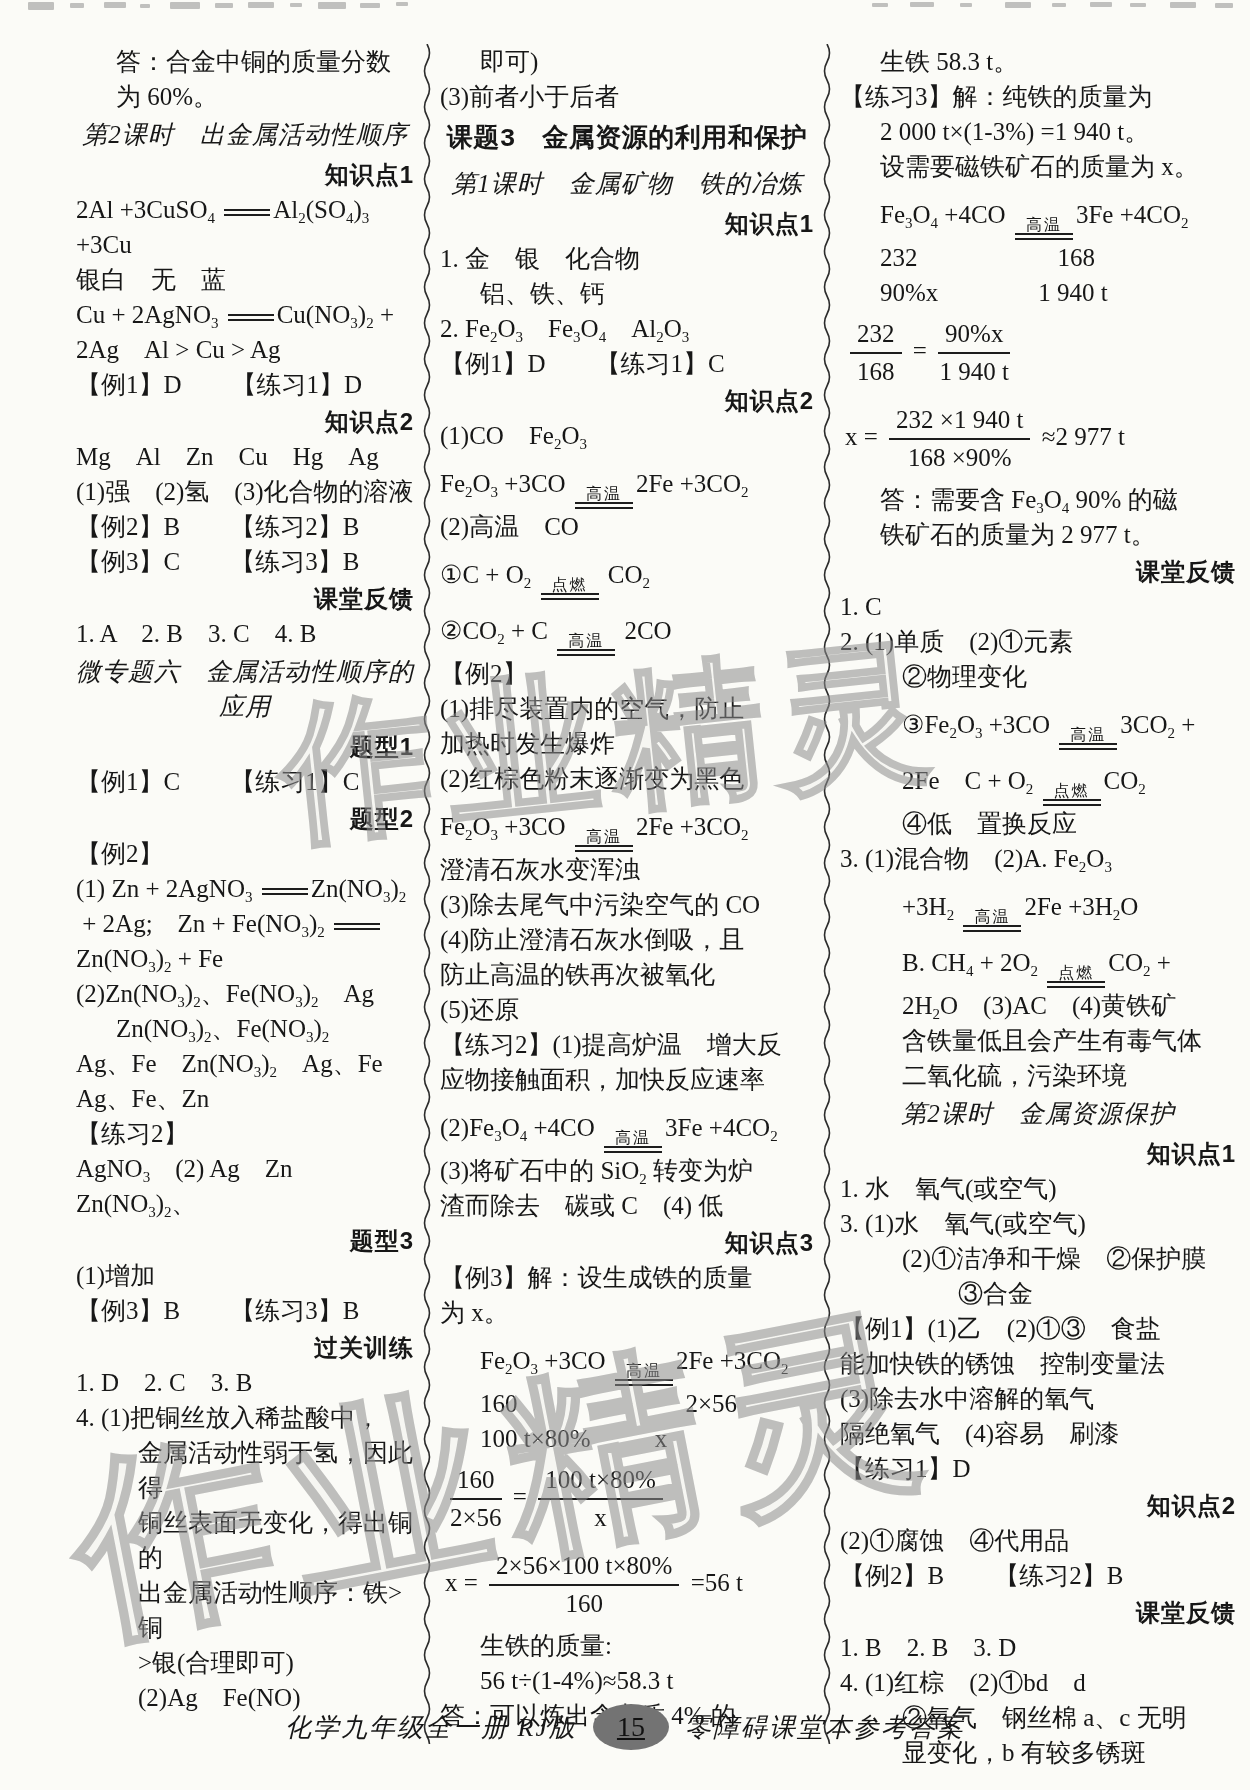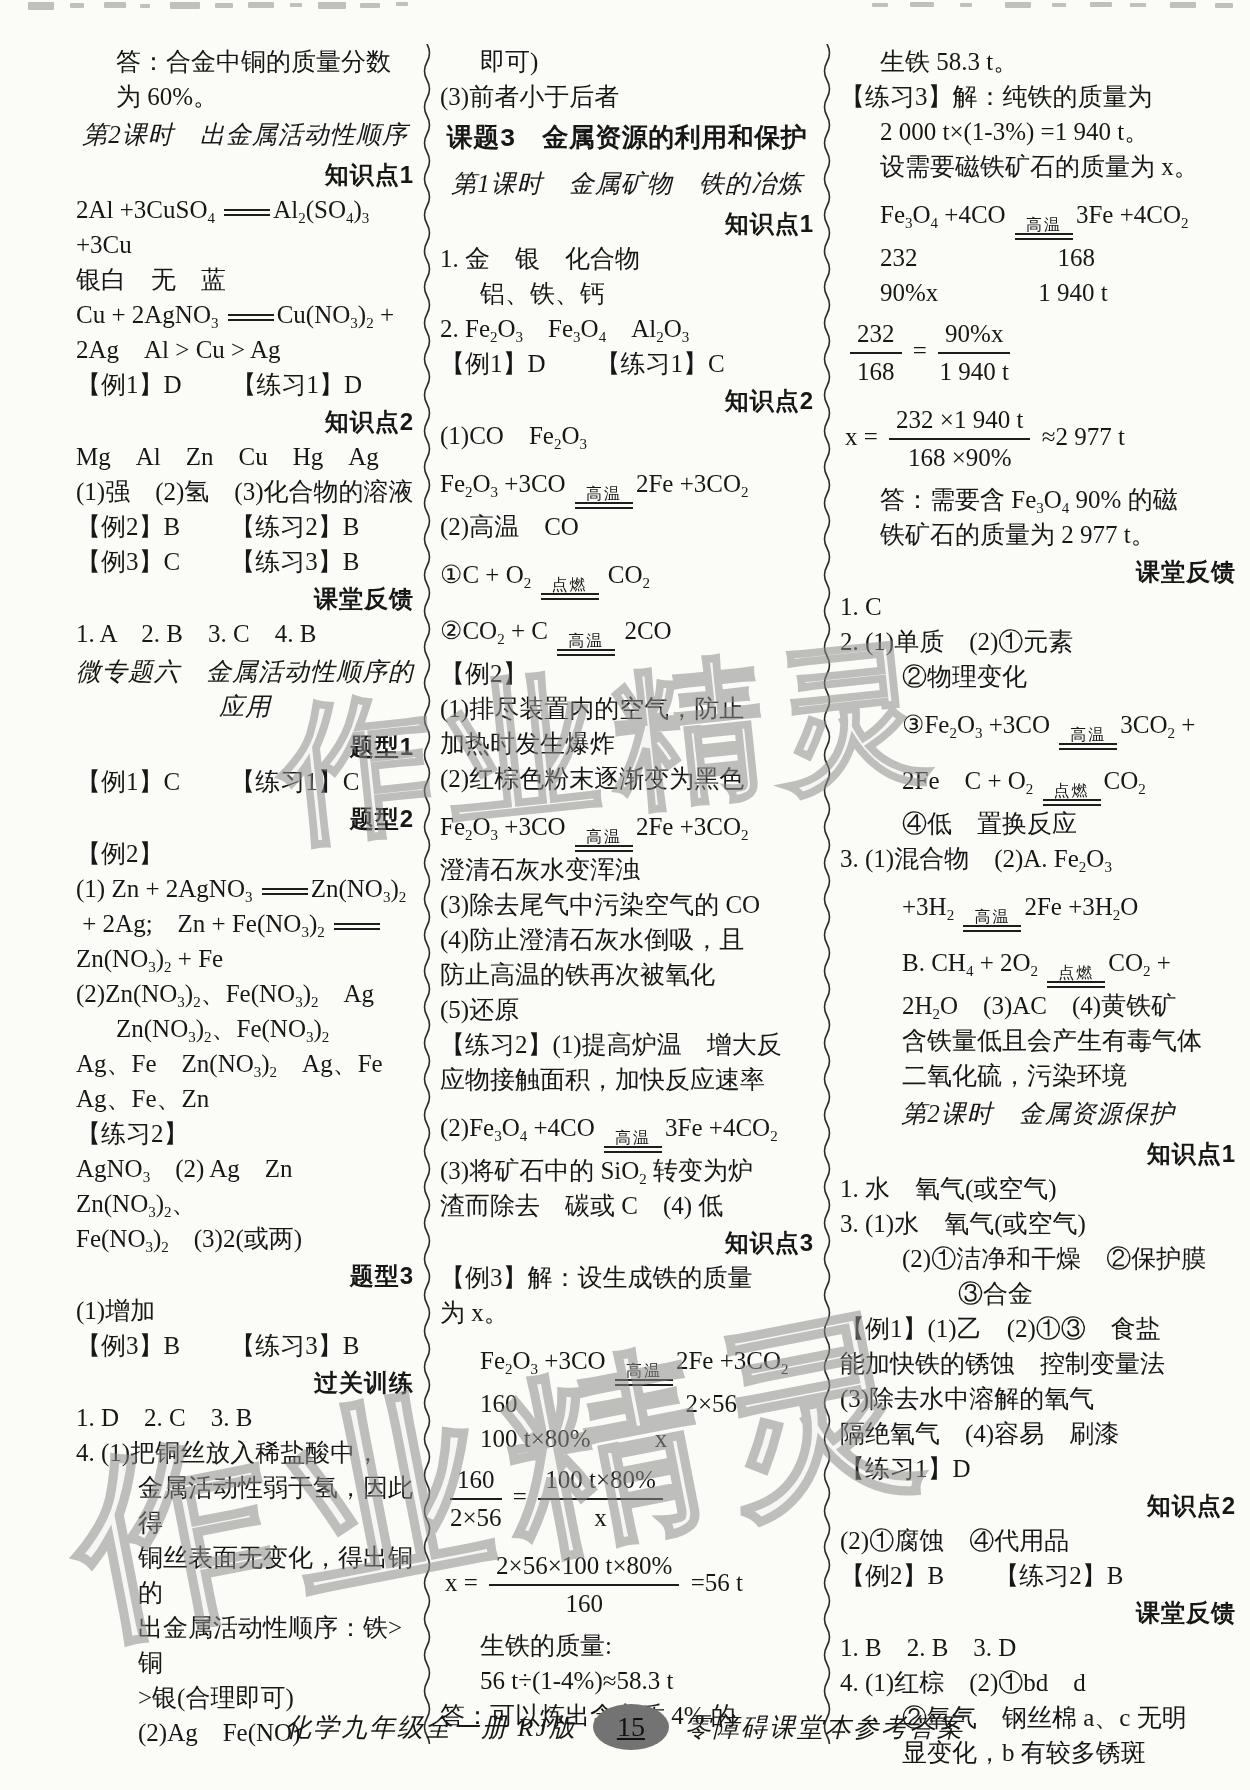--- a/index.html
+++ b/index.html
@@ -125,21 +125,20 @@
       <div class="line n">【例2】</div>
       <div class="line n">(1) Zn + 2AgNO<sub class="sub">3</sub> <span class="dbar"></span>Zn(NO<sub class="sub">3</sub>)<sub class="sub">2</sub></div>
       <div class="line n"> + 2Ag;　Zn + Fe(NO<sub class="sub">3</sub>)<sub class="sub">2</sub> <span class="dbar"></span></div>
       <div class="line n">Zn(NO<sub class="sub">3</sub>)<sub class="sub">2</sub> + Fe</div>
       <div class="line n">(2)Zn(NO<sub class="sub">3</sub>)<sub class="sub">2</sub>、Fe(NO<sub class="sub">3</sub>)<sub class="sub">2</sub>　Ag</div>
       <div class="line n ind1">Zn(NO<sub class="sub">3</sub>)<sub class="sub">2</sub>、Fe(NO<sub class="sub">3</sub>)<sub class="sub">2</sub></div>
       <div class="line n">Ag、Fe　Zn(NO<sub class="sub">3</sub>)<sub class="sub">2</sub>　Ag、Fe</div>
       <div class="line n">Ag、Fe、Zn</div>
       <div class="line n">【练习2】</div>
       <div class="line n">AgNO<sub class="sub">3</sub>　(2) Ag　Zn　Zn(NO<sub class="sub">3</sub>)<sub class="sub">2</sub>、</div>
-      <div class="line n">Fe(NO<sub class="sub">3</sub>)<sub class="sub">2</sub>　(3)2(或两)</div>
       <div class="line bold">题型3</div>
       <div class="line n">(1)增加</div>
       <div class="line n">【例3】B　　【练习3】B</div>
       <div class="line bold">过关训练</div>
       <div class="line n">1. D　2. C　3. B</div>
       <div class="line n">4. (1)把铜丝放入稀盐酸中，</div>
       <div class="line n ind2">金属活动性弱于氢，因此得</div>
       <div class="line n ind2">铜丝表面无变化，得出铜的</div>
       <div class="line n ind2">出金属活动性顺序：铁&gt;铜</div>
       <div class="line n ind2">&gt;银(合理即可)</div>

